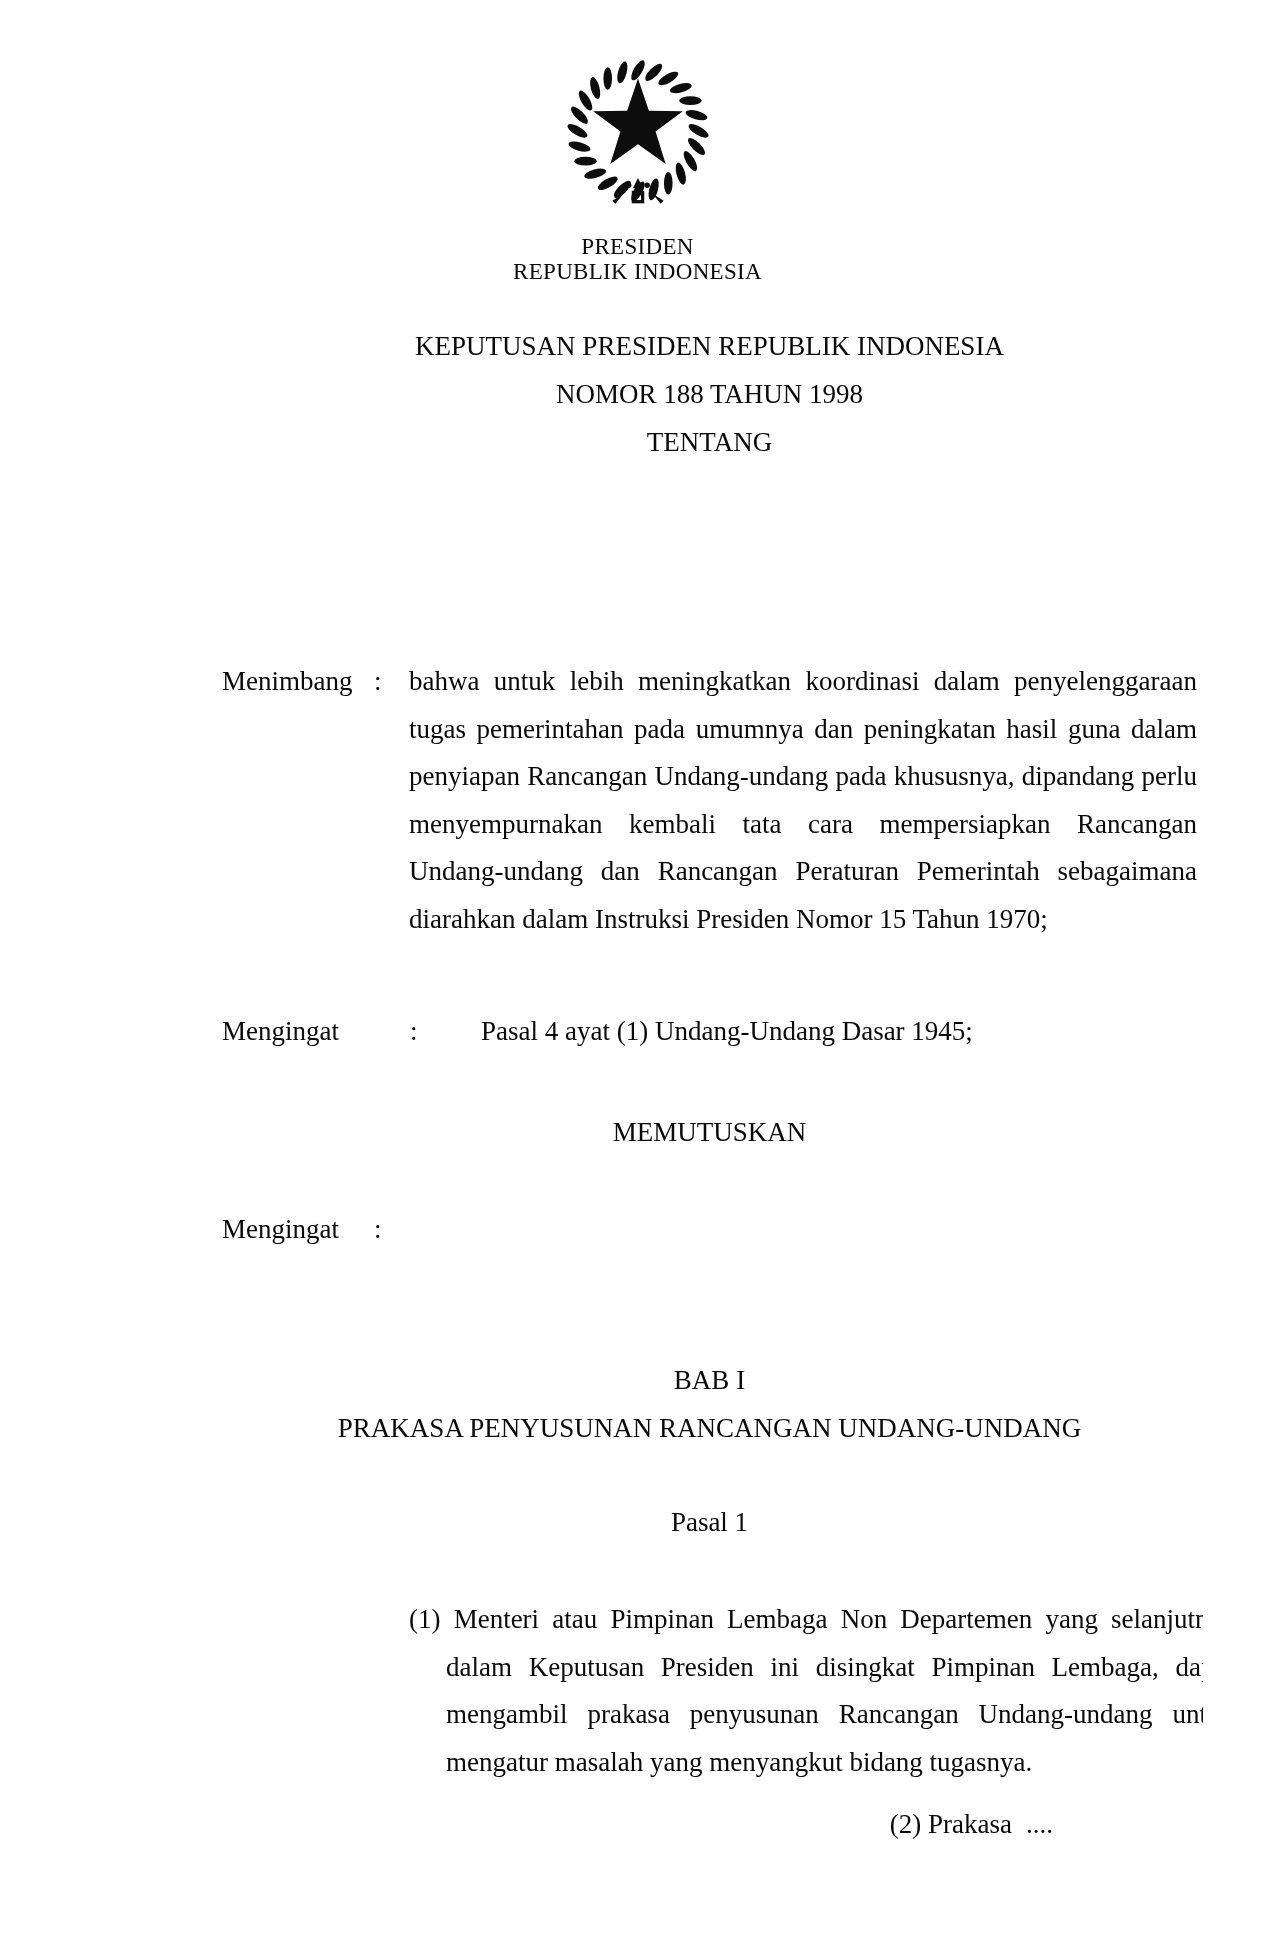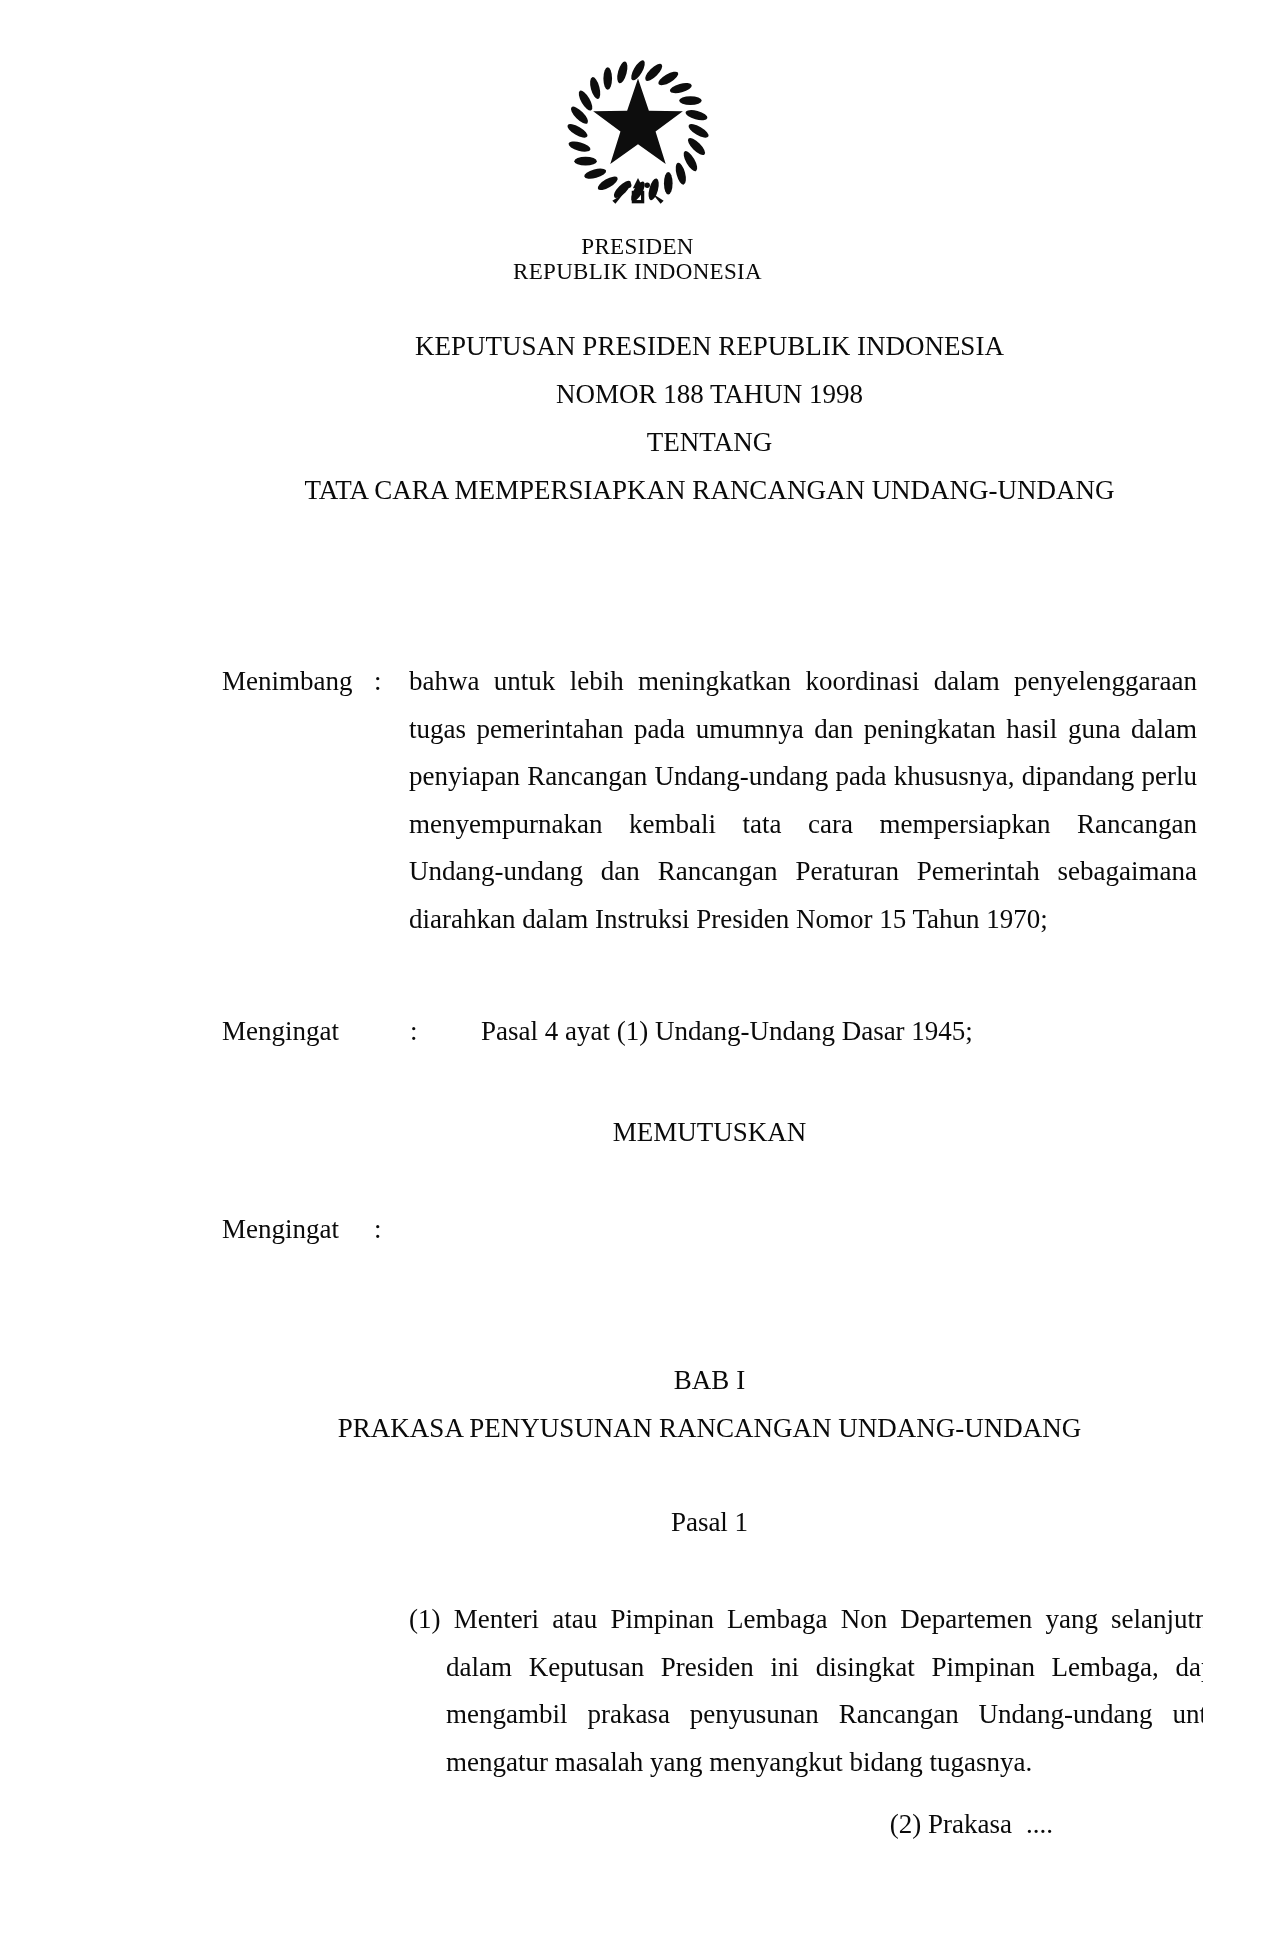--- a/index.html
+++ b/index.html
@@ -146,21 +146,20 @@
 
   <div class="letterhead-text">
     <div>PRESIDEN</div>
     <div>REPUBLIK INDONESIA</div>
   </div>
 
   <div class="title-block">
     <div>KEPUTUSAN PRESIDEN REPUBLIK INDONESIA</div>
     <div>NOMOR 188 TAHUN 1998</div>
     <div>TENTANG</div>
-    <div>TATA CARA MEMPERSIAPKAN RANCANGAN UNDANG-UNDANG</div>
   </div>
 
 
   <div class="clause row-menimbang">
     <div class="label">Menimbang</div>
     <div class="colon">:</div>
     <div class="body">bahwa untuk lebih meningkatkan koordinasi dalam penyelenggaraan tugas pemerintahan pada umumnya dan peningkatan hasil guna dalam penyiapan Rancangan Undang-undang pada khususnya, dipandang perlu menyempurnakan kembali tata cara mempersiapkan Rancangan Undang-undang dan Rancangan Peraturan Pemerintah sebagaimana diarahkan dalam Instruksi Presiden Nomor 15 Tahun 1970;</div>
   </div>
 
   <div class="clause row-mengingat">

